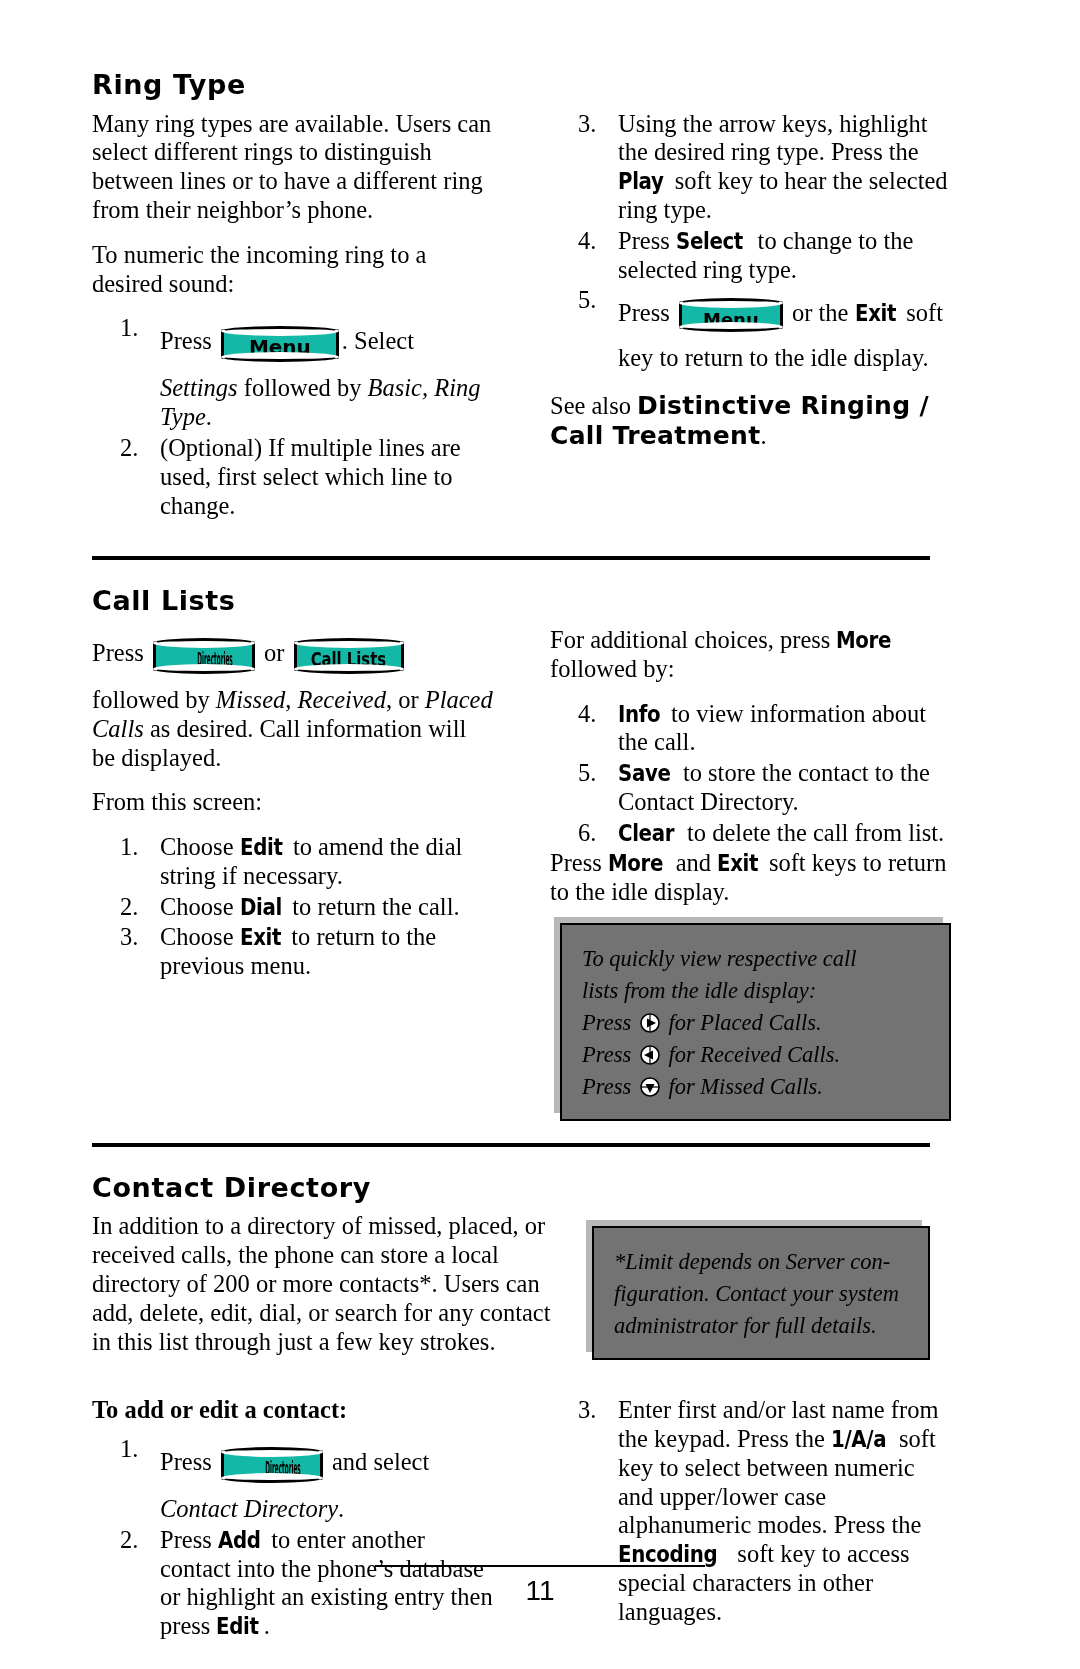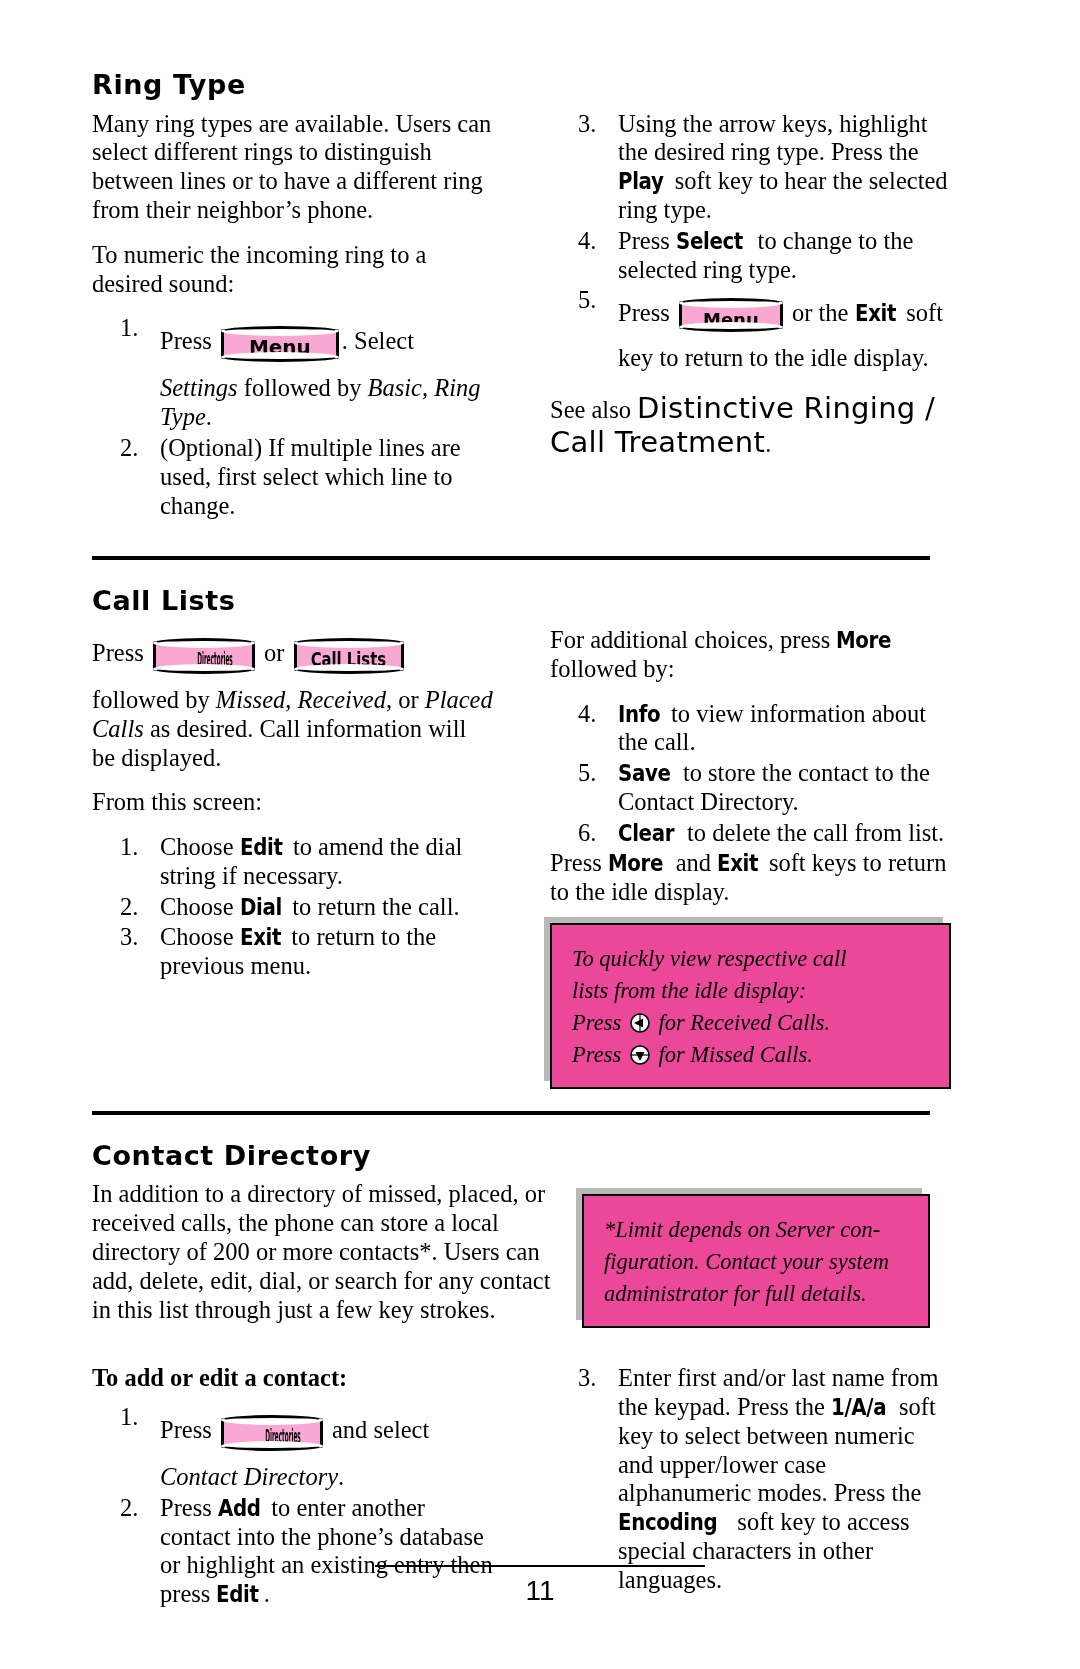--- a/index.html
+++ b/index.html
@@ -88,35 +88,35 @@
     font-size: 23px;
     letter-spacing: -0.4px;
     transform: scaleX(0.86);
     display: inline-block;
     transform-origin: left center;
     margin-right: -0.10em;
   }
   .b-serif { font-weight: bold; }
   .seealso-strong {
     font-family: "DejaVu Sans", sans-serif;
-    font-weight: normal;
-    font-size: 29px;
+    font-weight: bold;
+    font-size: 25px;
     letter-spacing: 0.3px;
   }
 
   
   .hardkey {
     display: inline-block;
     position: relative;
     vertical-align: -5px;
     margin: 15px 3px;
     box-sizing: border-box;
     border: 3px solid #000;
     border-radius: 3px / 2px;
-    background: #f9a8d4;
+    background: #14b8a6;
     text-align: center;
     overflow: visible;
   }
   .hardkey .klabel {
     font-family: "DejaVu Sans", sans-serif;
     font-weight: bold;
     color: #000;
     display: inline-block;
     white-space: nowrap;
     line-height: 1;
@@ -175,27 +175,28 @@
     border: none;
     border-top: 4px solid #000;
     margin: 22px 0 26px 0;
     width: 100%;
   }
 
   
   .callout {
     position: relative;
     border: 2px solid #000;
-    background: #ec4899;
+    background: #737373;
     padding: 18px 20px 16px 20px;
     box-sizing: border-box;
     font-style: italic;
     font-size: 22.5px;
     line-height: 1.42;
     box-shadow: -7px -7px 0 -1px #b8b8b8;
+    margin-left: 10px;
     margin-top: 10px;
   }
   .callout .cline { display: block; white-space: nowrap; }
 
   
   .navkey {
     display: inline-block;
     width: 22px;
     height: 22px;
     vertical-align: -4px;
@@ -310,20 +311,27 @@
           </li>
         </ol>
 
         <p class="body" style="margin-top:2px;">
           <span>Press </span><span class="sk">More</span><span> and </span><span class="sk">Exit</span><span> soft keys to return to the idle display.</span>
         </p>
 
         <div class="callout">
           <span class="cline">To quickly view respective call</span>
           <span class="cline">lists from the idle display:</span>
+          <span class="cline">
+            <span>Press </span><span class="navkey"><svg viewBox="0 0 22 22" width="22" height="22">
+                  <circle cx="11" cy="11" r="9" fill="#fff" stroke="#000" stroke-width="1.6"></circle>
+                  <line x1="11" y1="2.5" x2="11" y2="19.5" stroke="#000" stroke-width="1.2"></line>
+                  <polygon points="8,6.5 17,11 8,15.5" fill="#000"></polygon>
+                </svg></span><span> for Placed Calls.</span>
+          </span>
           <span class="cline">
             <span>Press </span><span class="navkey"><svg viewBox="0 0 22 22" width="22" height="22">
                   <circle cx="11" cy="11" r="9" fill="#fff" stroke="#000" stroke-width="1.6"></circle>
                   <line x1="11" y1="2.5" x2="11" y2="19.5" stroke="#000" stroke-width="1.2"></line>
                   <polygon points="14,6.5 5,11 14,15.5" fill="#000"></polygon>
                 </svg></span><span> for Received Calls.</span>
           </span>
           <span class="cline">
             <span>Press </span><span class="navkey"><svg viewBox="0 0 22 22" width="22" height="22">
                   <circle cx="11" cy="11" r="9" fill="#fff" stroke="#000" stroke-width="1.6"></circle>

